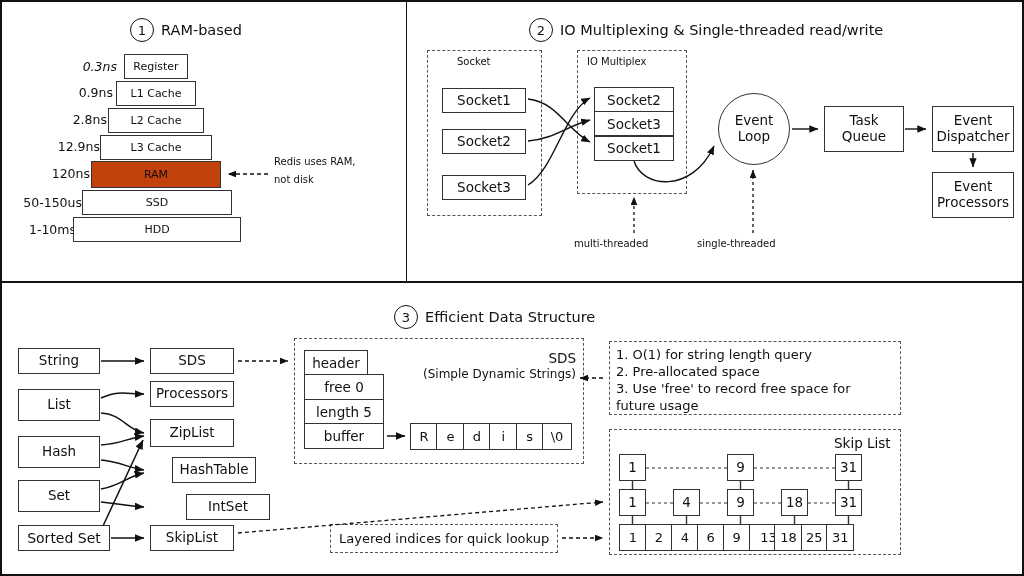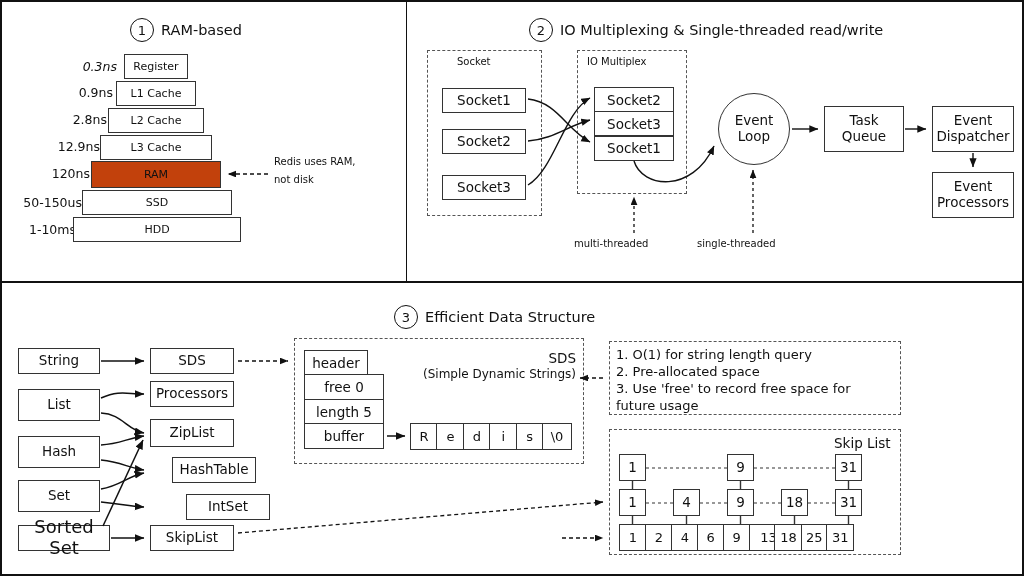--- a/index.html
+++ b/index.html
@@ -119,21 +119,21 @@
   <div class="sec-head" style="left:392px;top:303px;">
     <span class="circnum">3</span>
     <span class="sec-title">Efficient Data Structure</span>
   </div>
 
   <div>
     <div class="box" style="left:16px;top:346px;width:82px;height:26px;">String</div>
     <div class="box" style="left:16px;top:387px;width:82px;height:32px;">List</div>
     <div class="box" style="left:16px;top:434px;width:82px;height:32px;">Hash</div>
     <div class="box" style="left:16px;top:478px;width:82px;height:32px;">Set</div>
-    <div class="box" style="left:16px;top:523px;width:92px;height:26px;font-size:18px;">Sorted Set</div>
+    <div class="box" style="left:16px;top:523px;width:92px;height:26px;font-size:14px;">Sorted Set</div>
 
     <div class="box" style="left:148px;top:346px;width:84px;height:26px;">SDS</div>
     <div class="box" style="left:148px;top:379px;width:84px;height:26px;">Processors</div>
     <div class="box" style="left:148px;top:417px;width:84px;height:28px;">ZipList</div>
     <div class="box" style="left:148px;top:455px;width:84px;height:26px;margin-left:22px;">HashTable</div>
     <div class="box" style="left:148px;top:492px;width:84px;height:26px;margin-left:36px;">IntSet</div>
     <div class="box" style="left:148px;top:523px;width:84px;height:26px;">SkipList</div>
   </div>
 
   <div>
@@ -183,20 +183,23 @@
       <div class="cell" style="width:28px;height:27px;">4</div>
       <div class="cell" style="width:27px;height:27px;">6</div>
       <div class="cell" style="width:28px;height:27px;">9</div>
       <div class="cell" style="width:27px;height:27px;padding-left:12px;">13</div>
       <div class="cell" style="width:28px;height:27px;">18</div>
       <div class="cell" style="width:27px;height:27px;">25</div>
       <div class="cell" style="width:28px;height:27px;">31</div>
     </div>
   </div>
 
+  <div class="dbox" style="left:328px;top:522px;width:228px;height:29px;display:flex;align-items:center;padding-left:8px;">
+    <span style="font-size:13px;">Layered indices for quick lookup</span>
+  </div>
 
   <svg class="overlay">
     <defs>
       <marker id="ah" markerWidth="7" markerHeight="7" refX="6.2" refY="2.6" orient="auto">
         <path d="M0,0 L6.4,2.6 L0,5.2 z" fill="#111"></path>
       </marker>
       <marker id="ahd" markerWidth="7" markerHeight="7" refX="6.2" refY="2.6" orient="auto">
         <path d="M0,0 L6.4,2.6 L0,5.2 z" fill="#111"></path>
       </marker>
     </defs>

